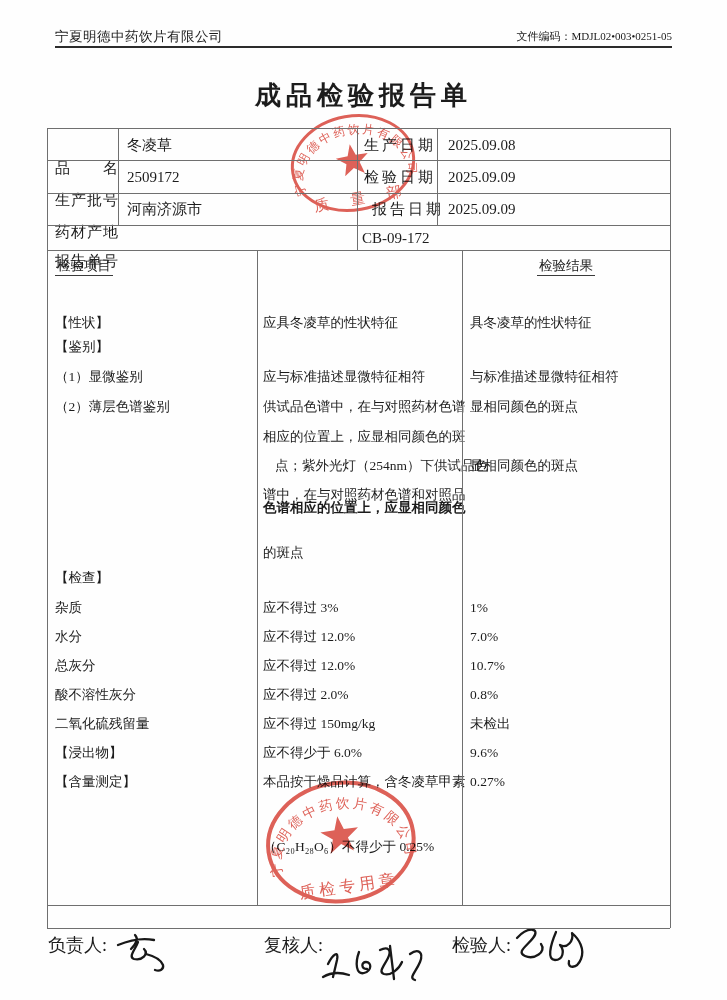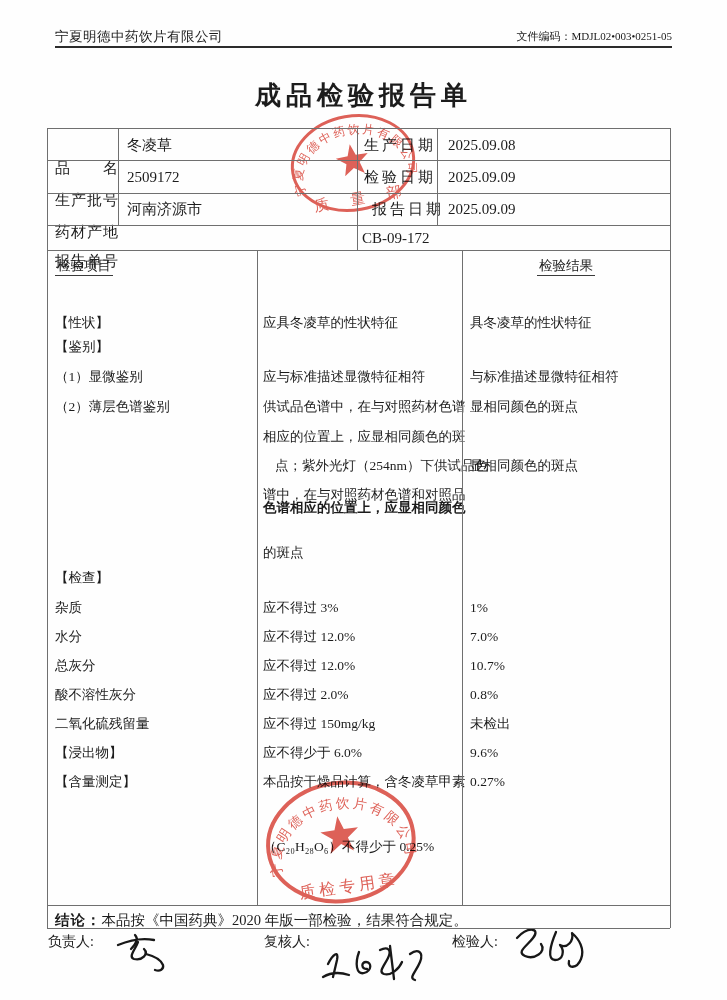--- a/index.html
+++ b/index.html
@@ -17,21 +17,21 @@
   .title{left:0;right:0;top:78px;text-align:center;font-size:26px;font-weight:bold;letter-spacing:5px;position:absolute;}
   .cell{font-size:15px;line-height:18px;}
   .lbl{letter-spacing:1px;margin-top:23px;}
   .lbl2{letter-spacing:3px;}
   .hdr{font-size:13.5px;}
   .hdr span{border-bottom:1px solid #3a3a3a;padding:0 2px 2px;}
   .hdr.center{text-align:center;}
   .bodyline{font-size:13.5px;line-height:19px;position:absolute;white-space:nowrap;}
   .concl{left:55px;top:911px;font-size:14.5px;}
   .concl b{letter-spacing:1px;}
-  .sig-label{top:933px;font-size:14px;}
+  .sig-label{top:933px;font-size:18px;}
   .stamp{position:absolute;mix-blend-mode:multiply;opacity:.85;}
   .sig{position:absolute;}
 </style>
 </head>
 <body>
 
 <div class="page">
 
   <div class="abs company">宁夏明德中药饮片有限公司</div>
   <div class="abs doccode"><span>文件编码：</span><span>MDJL02•003•0251-05</span></div>
@@ -94,23 +94,20 @@
       <div class="bodyline" style="left: 470px; top: 714px;">未检出</div>
       <div class="bodyline" style="left: 55px; top: 743px;">【浸出物】</div>
       <div class="bodyline" style="left: 263px; top: 743px;">应不得少于 6.0%</div>
       <div class="bodyline" style="left: 470px; top: 743px;">9.6%</div>
       <div class="bodyline" style="left: 55px; top: 772px;">【含量测定】</div>
       <div class="bodyline" style="left: 263px; top: 772px;">本品按干燥品计算，含冬凌草甲素</div>
       <div class="bodyline" style="left: 470px; top: 772px;">0.27%</div>
       <div class="bodyline" style="left: 263px; top: 801px; margin-top: 36px;">（C₂₀H₂₈O₆）不得少于 0.25%</div>
     </div>
 
-  <div class="abs concl">
-    <b>结论：</b><span>本品按《中国药典》2020 年版一部检验，结果符合规定。</span>
-  </div>
 
   <div class="abs sig-label" style="left:48px;">负责人:</div>
   <div class="abs sig-label" style="left:264px;">复核人:</div>
   <div class="abs sig-label" style="left:452px;">检验人:</div>
 
   <svg class="sig" style="left:108px;top:928px;" width="84" height="50" viewBox="0 0 84 50">
     <g fill="none" stroke="#181818" stroke-width="2.3" stroke-linecap="round" stroke-linejoin="round">
       <path d="M27,7 C31,11 28,16 23,21 M10,17 C22,12 36,10 46,12"></path>
       <path d="M30,14 C27,22 20,29 26,31 C34,33 41,26 36,21"></path>
       <path d="M38,26 C46,28 53,32 55,37 C56,41 52,44 47,42"></path>

